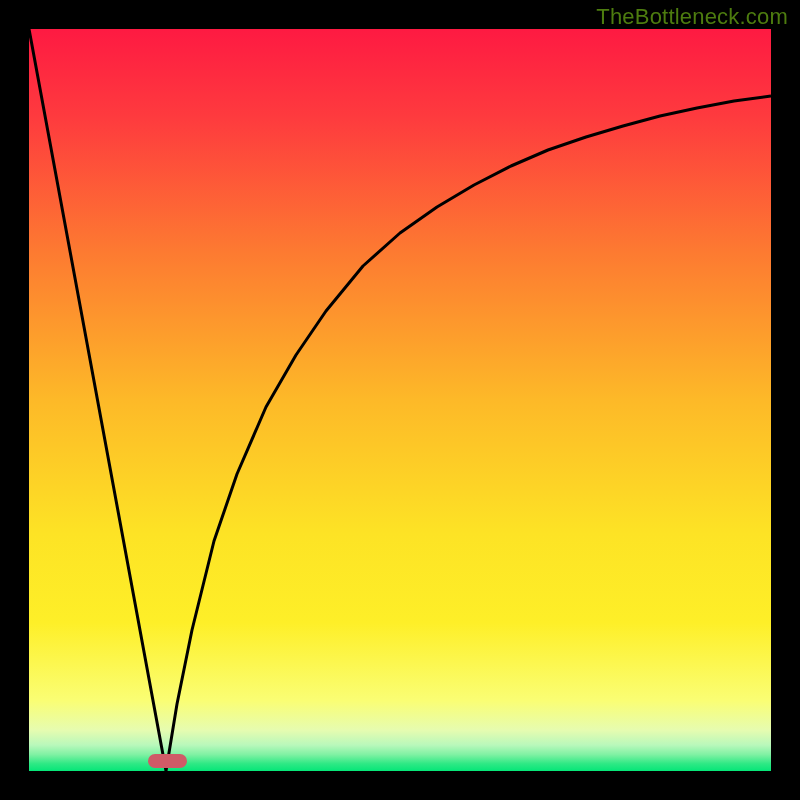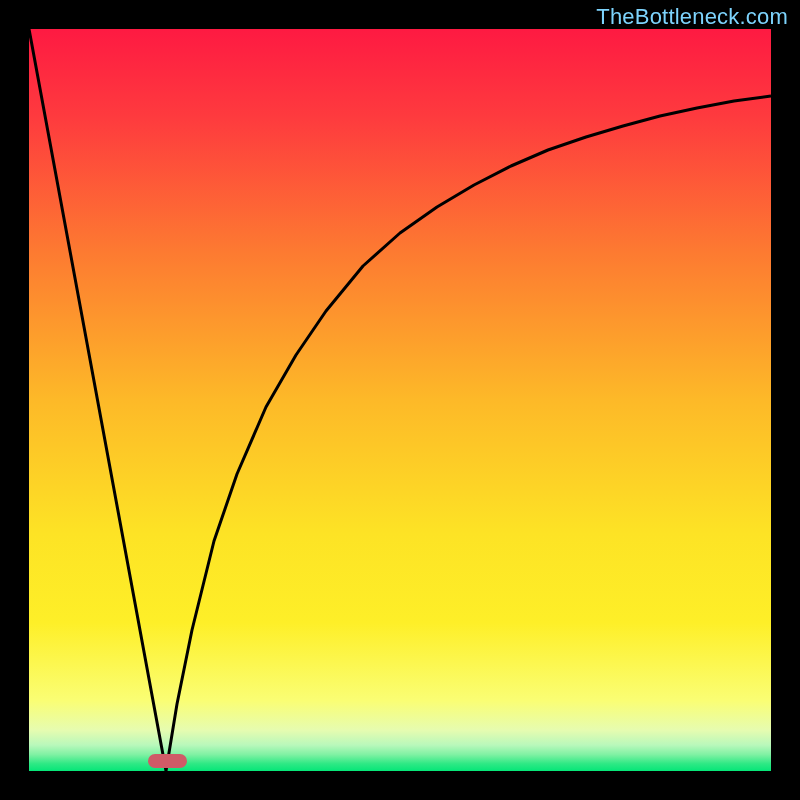--- a/index.html
+++ b/index.html
@@ -22,21 +22,21 @@
     top: 29px;
     left: 29px;
     width: 742px;
     height: 742px;
     overflow: hidden;
   }
   .watermark {
     position: absolute;
     top: 4px;
     right: 12px;
-    color: #7dd3fc;
+    color: #4d7c0f;
     font-size: 22px;
     font-weight: 400;
     letter-spacing: 0.2px;
   }
   svg.curve {
     position: absolute;
     top: 0; left: 0;
     width: 742px;
     height: 742px;
   }

